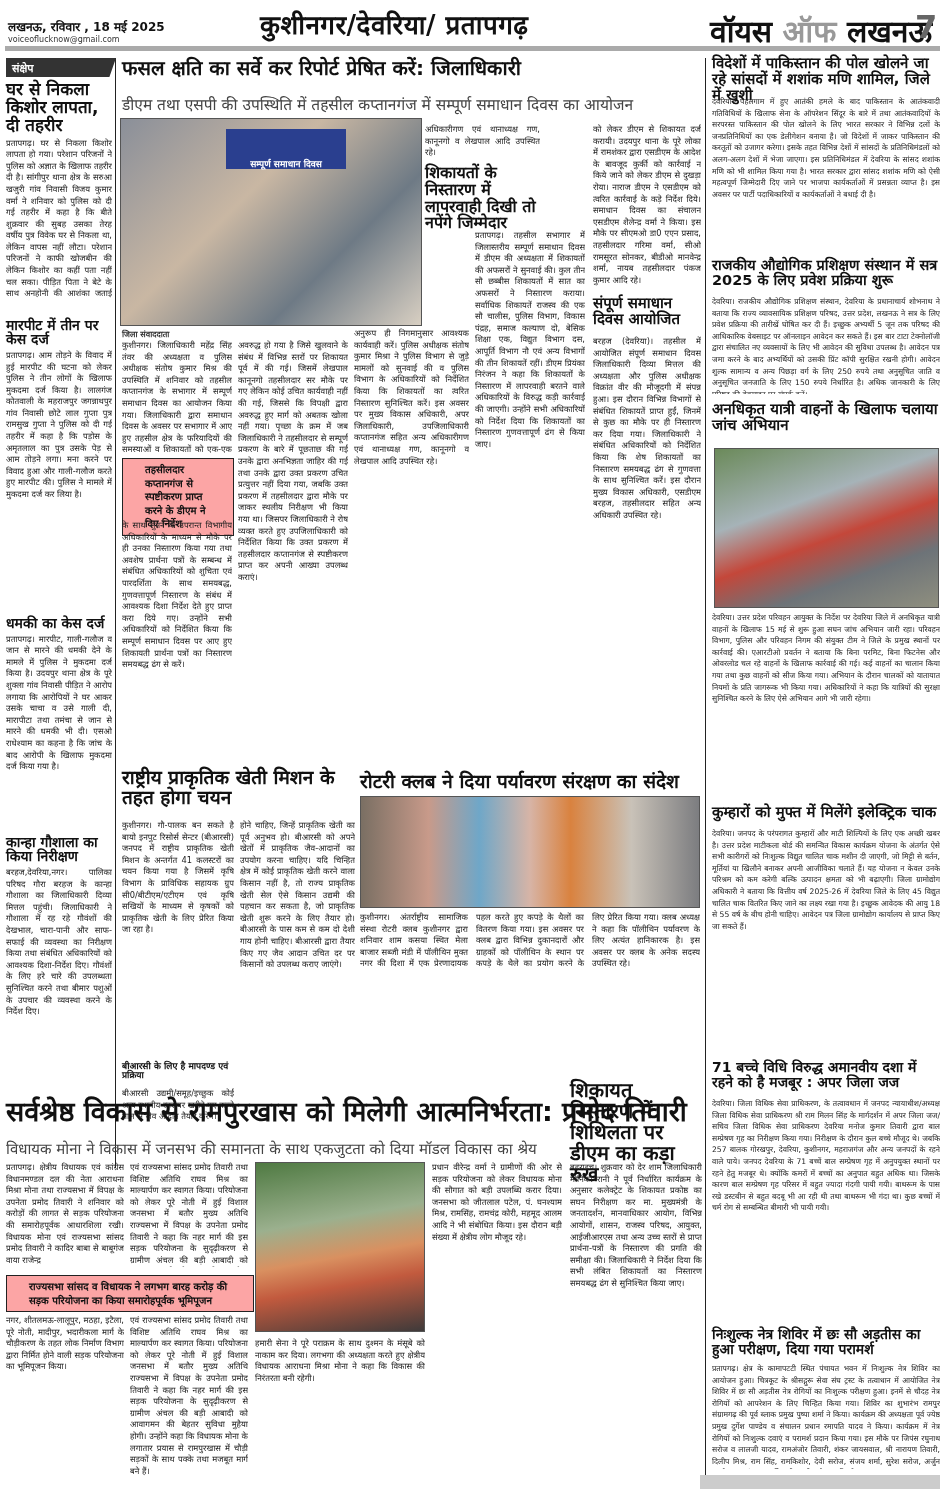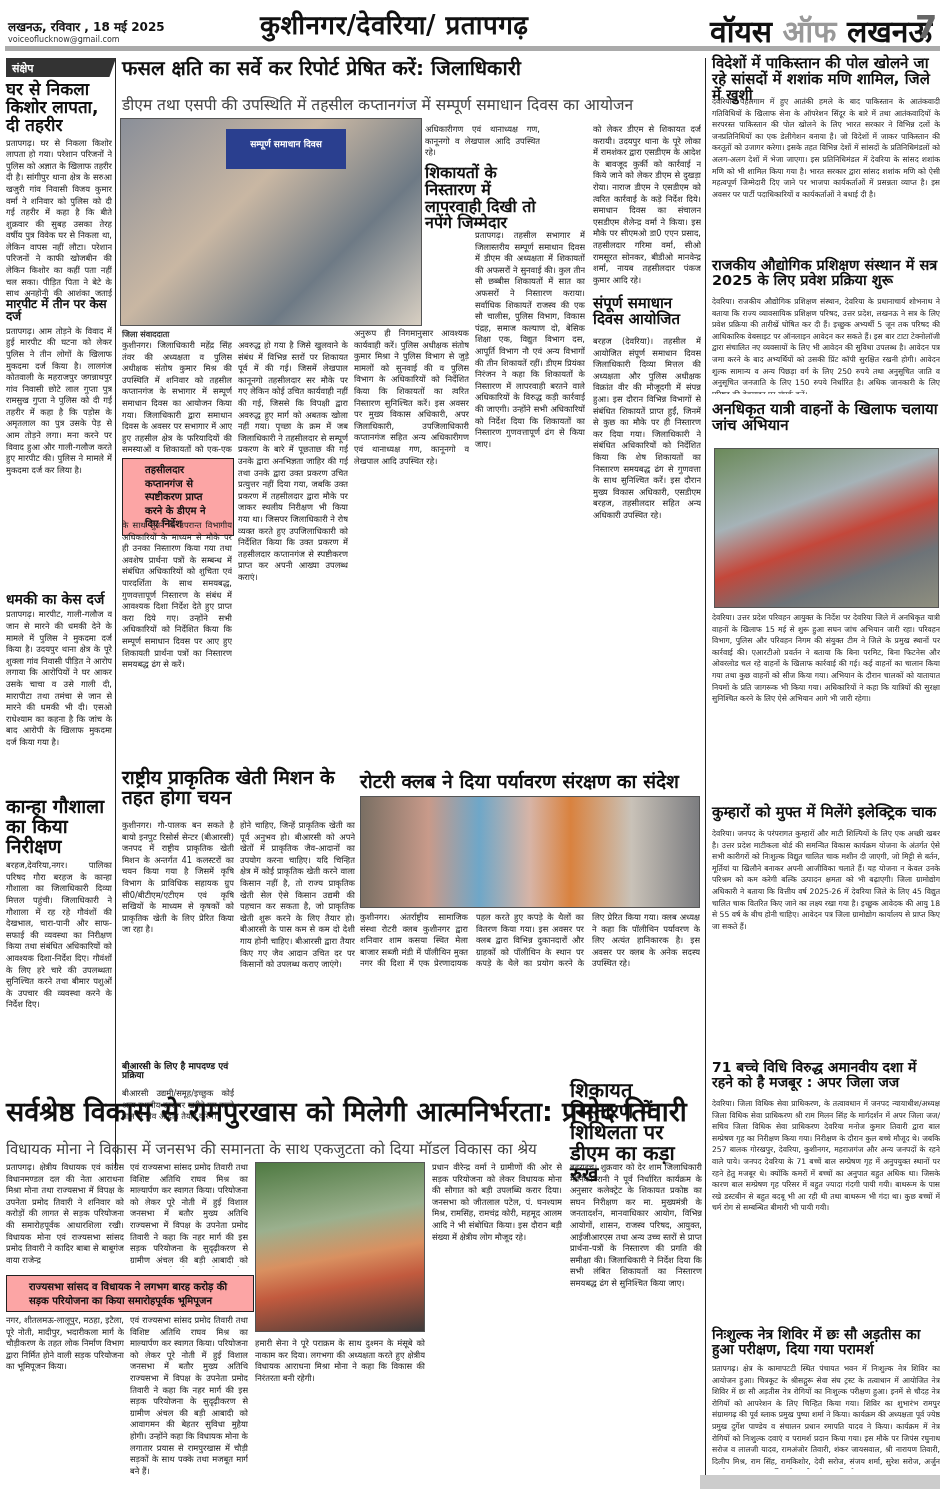--- a/index.html
+++ b/index.html
@@ -36,32 +36,32 @@
 <div class="abs hdr-page">7</div>
 <div class="abs rule"></div>
 
 <div class="abs vline" style="left:115px;top:58px;height:1110px"></div>
 <div class="abs vline" style="left:705px;top:58px;height:1430px"></div>
 
 <div class="abs" style="left:6px;top:58px;width:106px">
   <div class="tag">संक्षेप</div>
   <div class="head-xl" style="font-size:17px;margin-top:4px">घर से निकला किशोर लापता, दी तहरीर</div>
   <div class="col-text" style="height:160px;margin-top:3px">प्रतापगढ़। घर से निकला किशोर लापता हो गया। परेशान परिजनों ने पुलिस को अज्ञात के खिलाफ तहरीर दी है। सांगीपुर थाना क्षेत्र के सरुआ खजुरी गांव निवासी विजय कुमार वर्मा ने शनिवार को पुलिस को दी गई तहरीर में कहा है कि बीते शुक्रवार की सुबह उसका तेरह वर्षीय पुत्र विवेक घर से निकला था, लेकिन वापस नहीं लौटा। परेशान परिजनों ने काफी खोजबीन की लेकिन किशोर का कहीं पता नहीं चल सका। पीड़ित पिता ने बेटे के साथ अनहोनी की आशंका जताई है।</div>
-  <div class="head-xl" style="font-size:12px;margin-top:0">मारपीट में तीन पर केस दर्ज</div>
+  <div class="head-xl" style="font-size:14px;margin-top:20px">मारपीट में तीन पर केस दर्ज</div>
   <div class="col-text" style="height:262px;margin-top:3px">प्रतापगढ़। आम तोड़ने के विवाद में हुई मारपीट की घटना को लेकर पुलिस ने तीन लोगों के खिलाफ मुकदमा दर्ज किया है। लालगंज कोतवाली के महराजपुर जगन्नाथपुर गांव निवासी छोटे लाल गुप्ता पुत्र रामसुख गुप्ता ने पुलिस को दी गई तहरीर में कहा है कि पड़ोस के अमृतलाल का पुत्र उसके पेड़ से आम तोड़ने लगा। मना करने पर विवाद हुआ और गाली-गलौज करते हुए मारपीट की। पुलिस ने मामले में मुकदमा दर्ज कर लिया है।</div>
   <div class="head-xl" style="font-size:14px;margin-top:4px">धमकी का केस दर्ज</div>
   <div class="col-text" style="height:185px;margin-top:3px">प्रतापगढ़। मारपीट, गाली-गलौज व जान से मारने की धमकी देने के मामले में पुलिस ने मुकदमा दर्ज किया है। उदयपुर थाना क्षेत्र के पूरे शुक्ला गांव निवासी पीड़ित ने आरोप लगाया कि आरोपियों ने घर आकर उसके चाचा व उसे गाली दी, मारापीटा तथा तमंचा से जान से मारने की धमकी भी दी। एसओ राधेश्याम का कहना है कि जांच के बाद आरोपी के खिलाफ मुकदमा दर्ज किया गया है।</div>
-  <div class="head-xl" style="font-size:19px;margin-top:3px">कान्हा गौशाला का किया निरीक्षण</div>
+  <div class="head-xl" style="font-size:14px;margin-top:16px">कान्हा गौशाला का किया निरीक्षण</div>
   <div class="col-text" style="height:300px;margin-top:3px">बरहज,देवरिया,नगर। पालिका परिषद गौरा बरहज के कान्हा गौशाला का जिलाधिकारी दिव्या मित्तल पहुंची। जिलाधिकारी ने गौशाला में रह रहे गौवंशों की देखभाल, चारा-पानी और साफ-सफाई की व्यवस्था का निरीक्षण किया तथा संबंधित अधिकारियों को आवश्यक दिशा-निर्देश दिए। गौवंशों के लिए हरे चारे की उपलब्धता सुनिश्चित करने तथा बीमार पशुओं के उपचार की व्यवस्था करने के निर्देश दिए।</div>
 </div>
 
 <div class="abs head-xl" style="left:122px;top:58px;width:580px;font-size:20px;white-space:nowrap">फसल क्षति का सर्वे कर रिपोर्ट प्रेषित करें: जिलाधिकारी</div>
 <div class="abs sub" style="left:122px;top:93px;width:580px;font-size:15.5px;white-space:nowrap">डीएम तथा एसपी की उपस्थिति में तहसील कप्तानगंज में सम्पूर्ण समाधान दिवस का आयोजन</div>
 <div class="abs photo" style="left:120px;top:118px;width:302px;height:208px">
-  <div style="position:absolute;left:105px;top:10px;width:120px;height:40px;background:#2a3f8f;color:#fff;font-size:9px;font-weight:bold;text-align:center;padding-top:8px">सम्पूर्ण समाधान दिवस</div>
+  <div style="position:absolute;left:105px;top:10px;width:120px;height:40px;background:#2a3f8f;color:#fff;font-size:9px;font-weight:bold;text-align:center;padding-top:28px">सम्पूर्ण समाधान दिवस</div>
 </div>
 <div class="abs cap" style="left:122px;top:328px">जिला संवाददाता</div>
 <div class="abs col-text" style="left:122px;top:340px;width:110px;height:116px">कुशीनगर। जिलाधिकारी महेंद्र सिंह तंवर की अध्यक्षता व पुलिस अधीक्षक संतोष कुमार मिश्र की उपस्थिति में शनिवार को तहसील कप्तानगंज के सभागार में सम्पूर्ण समाधान दिवस का आयोजन किया गया। जिलाधिकारी द्वारा समाधान दिवस के अवसर पर सभागार में आए हुए तहसील क्षेत्र के फरियादियों की समस्याओं व शिकायतों को एक-एक कर गम्भीरता</div>
 <div class="abs boxq" style="left:122px;top:458px;width:112px;font-size:10px">तहसीलदार कप्तानगंज से स्पष्टीकरण प्राप्त करने के डीएम ने दिए निर्देश</div>
 <div class="abs col-text" style="left:122px;top:520px;width:110px;height:300px">के साथ सुनने के उपरान्त विभागीय अधिकारियों के माध्यम से मौके पर ही उनका निस्तारण किया गया तथा अवशेष प्रार्थना पत्रों के सम्बन्ध में संबंधित अधिकारियों को शुचिता एवं पारदर्शिता के साथ समयबद्ध, गुणवत्तापूर्ण निस्तारण के संबंध में आवश्यक दिशा निर्देश देते हुए प्राप्त करा दिये गए। उन्होंने सभी अधिकारियों को निर्देशित किया कि सम्पूर्ण समाधान दिवस पर आए हुए शिकायती प्रार्थना पत्रों का निस्तारण समयबद्ध ढंग से करें।</div>
 <div class="abs col-text" style="left:238px;top:340px;width:110px;height:430px">अवरुद्ध हो गया है जिसे खुलवाने के संबंध में विभिन्न स्तरों पर शिकायत पूर्व में की गई। जिसमें लेखपाल कानूनगो तहसीलदार सर मौके पर गए लेकिन कोई उचित कार्यवाही नहीं की गई, जिससे कि विपक्षी द्वारा अवरुद्ध हुए मार्ग को अबतक खोला नहीं गया। पृच्छा के क्रम में जब जिलाधिकारी ने तहसीलदार से सम्पूर्ण प्रकरण के बारे में पूछताछ की गई उनके द्वारा अनभिज्ञता जाहिर की गई तथा उनके द्वारा उक्त प्रकरण उचित प्रत्युत्तर नहीं दिया गया, जबकि उक्त प्रकरण में तहसीलदार द्वारा मौके पर जाकर स्थलीय निरीक्षण भी किया गया था। जिसपर जिलाधिकारी ने रोष व्यक्त करते हुए उपजिलाधिकारी को निर्देशित किया कि उक्त प्रकरण में तहसीलदार कप्तानगंज से स्पष्टीकरण प्राप्त कर अपनी आख्या उपलब्ध कराएं।</div>
 <div class="abs col-text" style="left:354px;top:328px;width:115px;height:440px">अनुरूप ही निगमानुसार आवश्यक कार्यवाही करें। पुलिस अधीक्षक संतोष कुमार मिश्रा ने पुलिस विभाग से जुड़े मामलों को सुनवाई की व पुलिस विभाग के अधिकारियों को निर्देशित किया कि शिकायतों का त्वरित निस्तारण सुनिश्चित करें। इस अवसर पर मुख्य विकास अधिकारी, अपर जिलाधिकारी, उपजिलाधिकारी कप्तानगंज सहित अन्य अधिकारीगण एवं थानाध्यक्ष गण, कानूनगो व लेखपाल आदि उपस्थित रहे।</div>
 <div class="abs col-text" style="left:425px;top:124px;width:115px;height:40px">अधिकारीगण एवं थानाध्यक्ष गण, कानूनगो व लेखपाल आदि उपस्थित रहे।</div>
 
 <div class="abs head-xl" style="left:425px;top:165px;width:115px;font-size:16px">शिकायतों के निस्तारण में लापरवाही दिखी तो नपेंगे जिम्मेदार</div>

